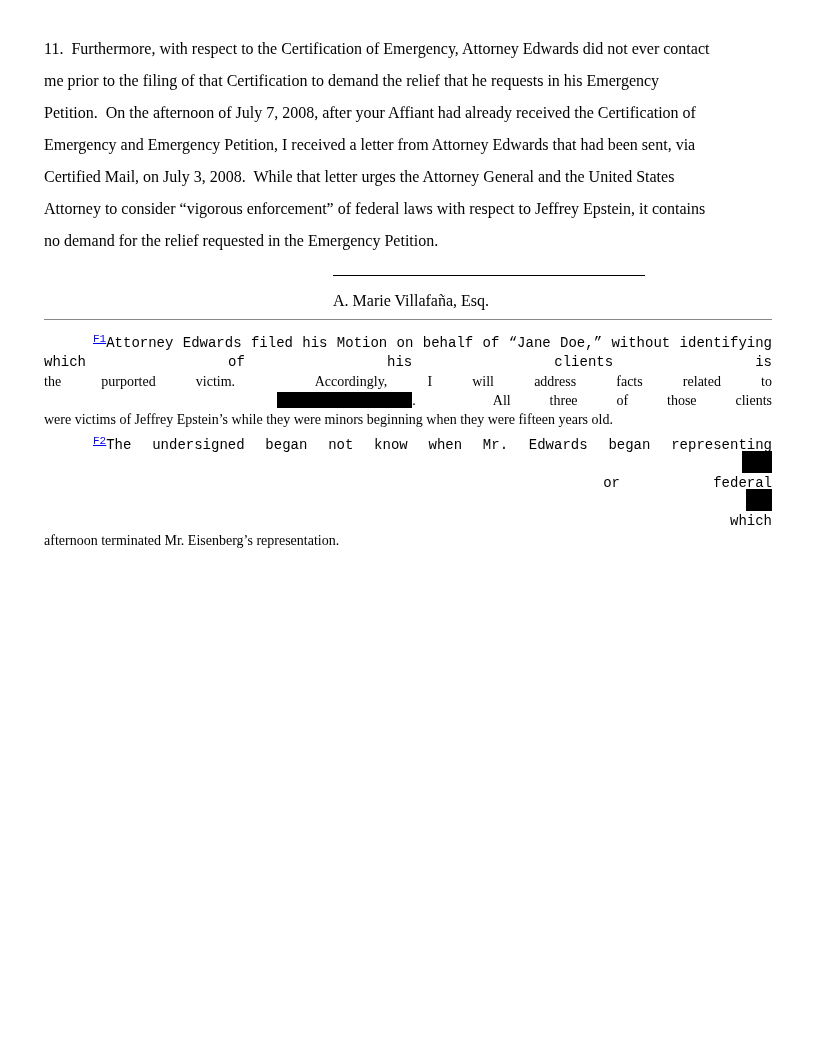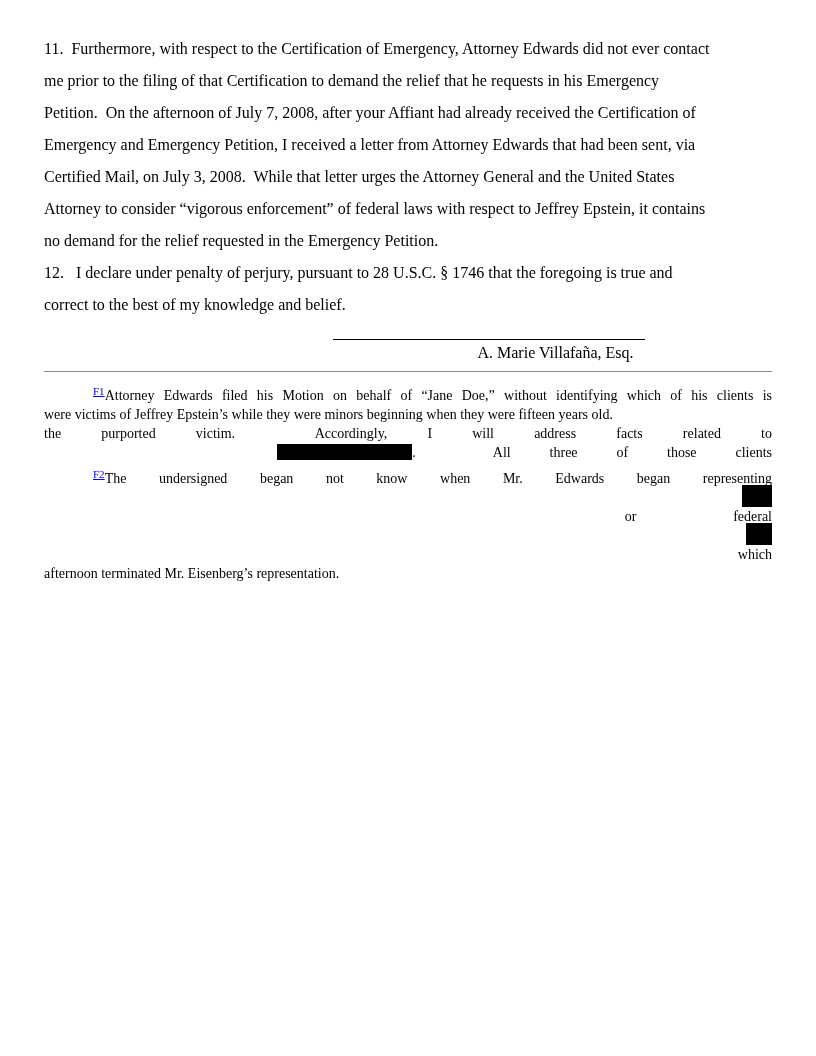--- a/index.html
+++ b/index.html
@@ -33,24 +33,23 @@
   }
   .sig-block { margin-top: 18px; }
   .sig-line {
     margin-left: 289px;
     width: 312px;
     height: 0;
     border-top: 1.5px solid #000000;
   }
   .sig-name {
     margin-left: 289px;
-    margin-top: 3px;
+    margin-top: 15px;
     font-size: 16px;
     line-height: 19px;
-    text-align: center;
   }
   .fn-sep {
     border: none;
     border-top: 1px solid #888888;
     width: 728px;
     margin: 9px 0 0 0;
   }
   .footnote {
     width: 728px;
     font-size: 14px;
@@ -58,21 +57,21 @@
   }
   .footnote.first { margin-top: 10px; }
   .footnote.second { margin-top: 3px; }
   .fn-line {
     white-space: pre-wrap;
   }
   .fn-line.stretched {
     text-align: justify;
     text-align-last: justify;
   }
-  .fn-line.indented { text-indent: 49px; }
+  .fn-line.indented { text-indent: 49px; font-family: Liberation Mono, monospace; }
   .fn-marker {
     font-size: 11px;
     vertical-align: 5px;
     color: #0000EE;
     text-decoration: underline;
     cursor: pointer;
   }
   .redact {
     display: inline-block;
     background: #000000;
@@ -101,36 +100,34 @@
 <div class="page">
 
   <p class="body-para">11.  Furthermore, with respect to the Certification of Emergency, Attorney Edwards did not ever contact
 me prior to the filing of that Certification to demand the relief that he requests in his Emergency
 Petition.  On the afternoon of July 7, 2008, after your Affiant had already received the Certification of
 Emergency and Emergency Petition, I received a letter from Attorney Edwards that had been sent, via
 Certified Mail, on July 3, 2008.  While that letter urges the Attorney General and the United States
 Attorney to consider “vigorous enforcement” of federal laws with respect to Jeffrey Epstein, it contains
 no demand for the relief requested in the Emergency Petition.</p>
 
-  <p class="body-para">12.   I declare under penalty of perjury, pursuant to 28 U.S.C. § 1746 that the foregoing is true and
-correct to the best of my knowledge and belief.</p>
 
 
   <div class="sig-block">
     <div class="sig-line"></div>
     <div class="sig-name">A. Marie Villafaña, Esq.</div>
   </div>
 
   <hr class="fn-sep">
 
   <div class="footnote first">
     <div class="fn-line stretched indented"><a href="#" class="fn-marker">F1</a><span>Attorney Edwards filed his Motion on behalf of “Jane Doe,” without identifying which of his clients is</span></div>
-    <div class="fn-line"><span>were victims of Jeffrey Epstein’s while they were minors beginning when they were fifteen years old.</span></div>
     <div class="fn-line stretched"><span>the purported victim.  Accordingly, I will address facts related to</span>
       <span class="redact redact-f1"></span><span>.  All three of those clients</span></div>
+    <div class="fn-line"><span>were victims of Jeffrey Epstein’s while they were minors beginning when they were fifteen years old.</span></div>
   </div>
 
   <div class="footnote second">
     <div class="fn-line stretched indented"><a href="#" class="fn-marker">F2</a><span>The undersigned began not know when Mr. Edwards began representing</span>
       <span class="redact redact-f2a"></span>
       <span>or federal</span>
       <span class="redact redact-f2b"></span>
       <span>which</span></div>
     <div class="fn-line"><span>afternoon terminated Mr. Eisenberg’s representation.</span></div>
   </div>

